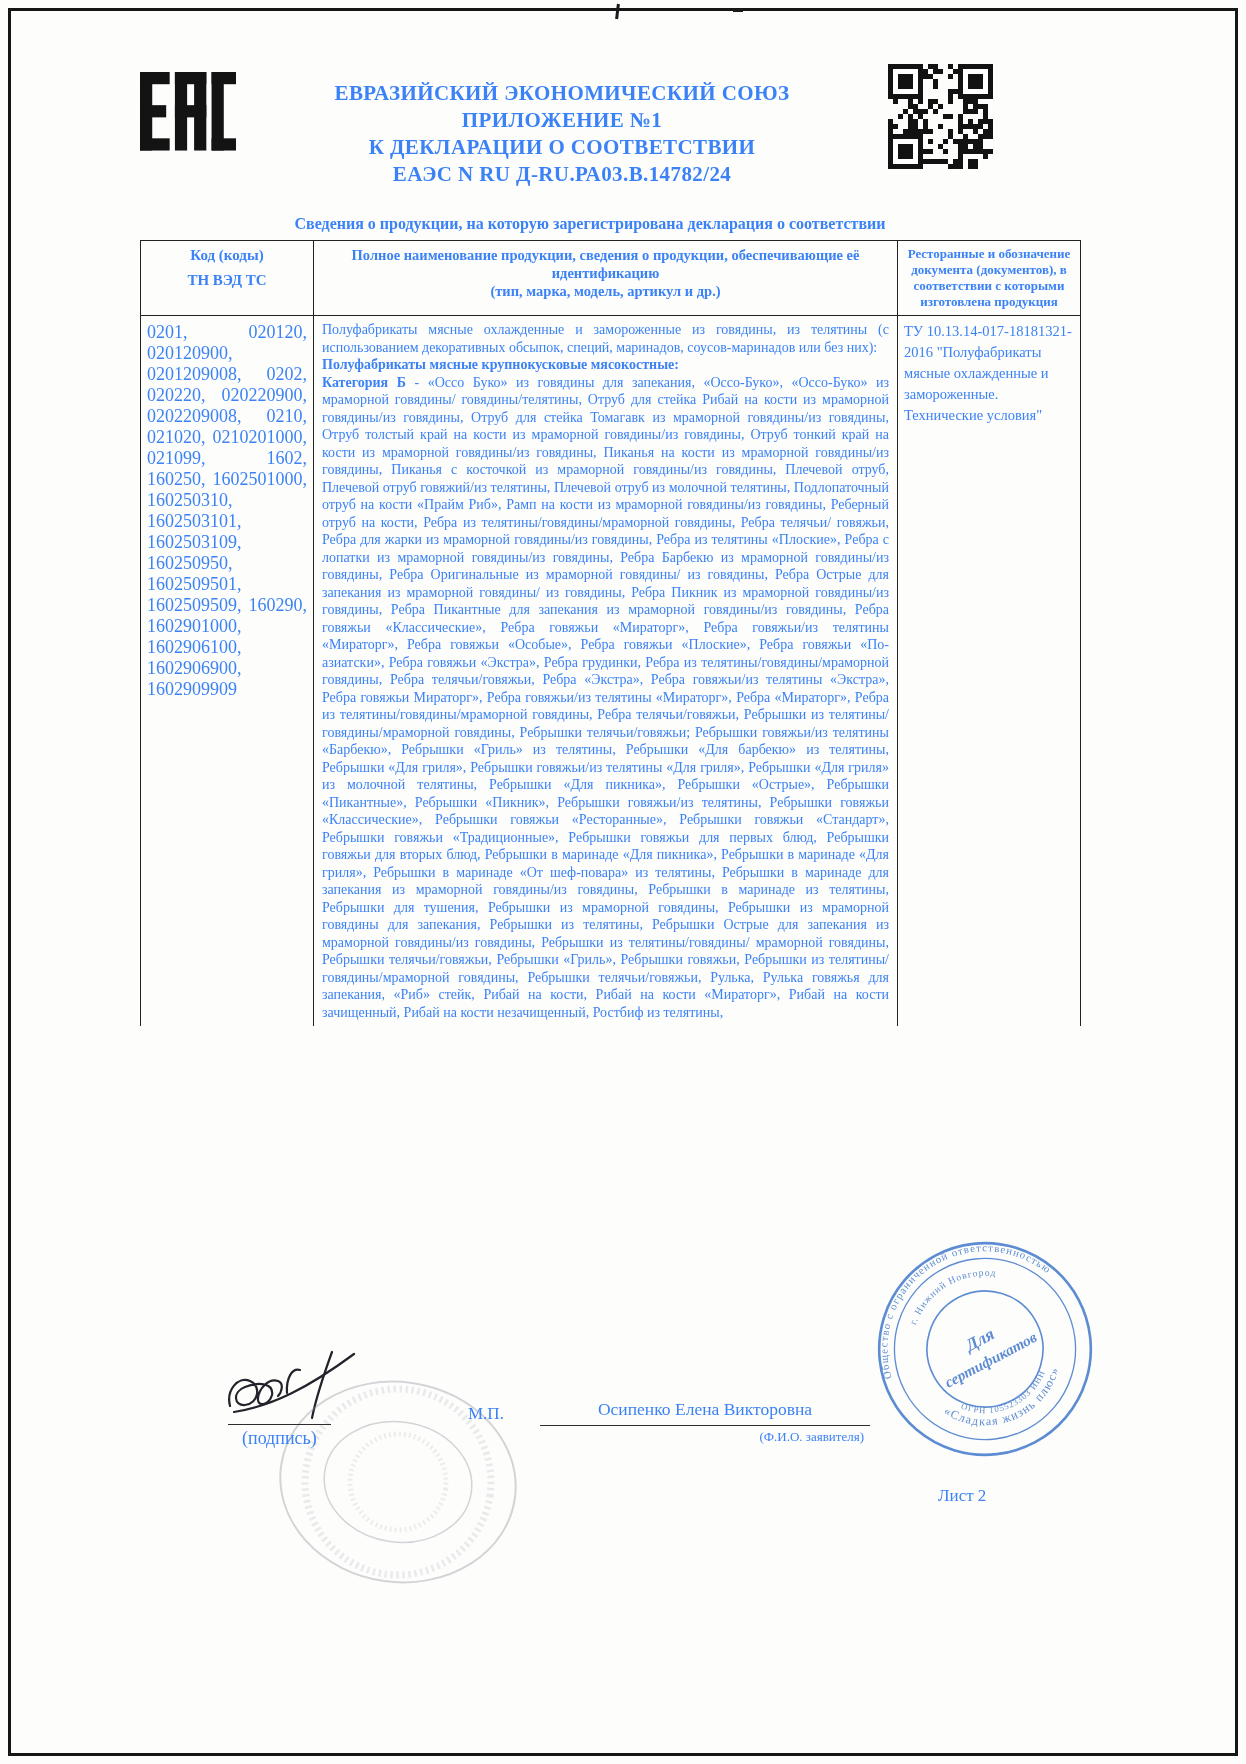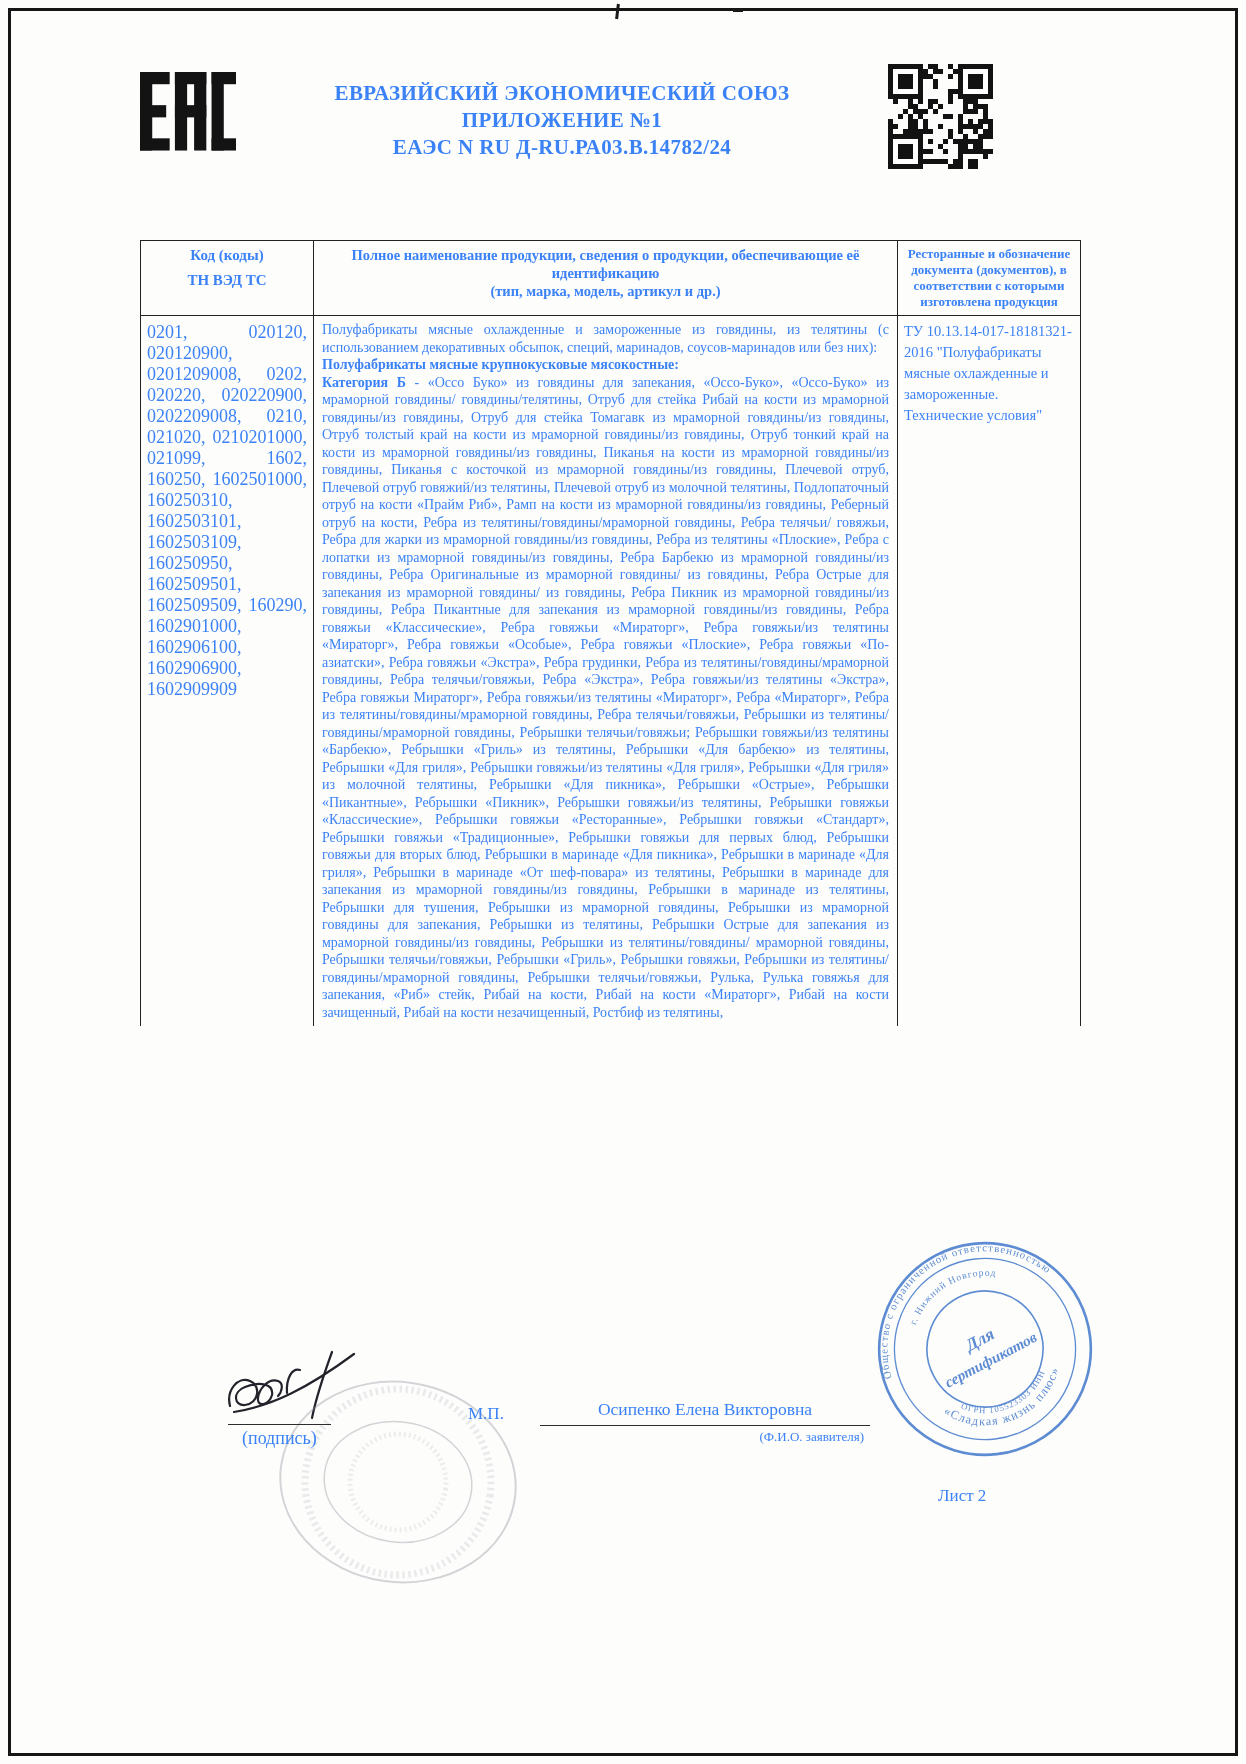--- a/index.html
+++ b/index.html
@@ -66,20 +66,21 @@
         <rect x="62" y="0" width="14" height="90"></rect>
           <rect x="40" y="38" width="36" height="14"></rect>
         <rect x="82" y="0" width="14" height="90"></rect>
           <rect x="82" y="0" width="28" height="14"></rect>
         <rect x="82" y="76" width="28" height="14"></rect>
       </g>
     </svg>
     <div class="titles">
       <div>ЕВРАЗИЙСКИЙ ЭКОНОМИЧЕСКИЙ СОЮЗ</div>
       <div>ПРИЛОЖЕНИЕ №1</div>
+      <div>К ДЕКЛАРАЦИИ О СООТВЕТСТВИИ</div>
       <div>ЕАЭС N RU Д-RU.РА03.В.14782/24</div>
     </div>
     <div class="qr-box"><svg xmlns="http://www.w3.org/2000/svg" width="105" height="105">
           <rect x="40" y="0" width="5" height="5" fill="#121212"></rect>
           <rect x="45" y="0" width="5" height="5" fill="#121212"></rect>
           <rect x="60" y="0" width="5" height="5" fill="#121212"></rect>
           <rect x="35" y="5" width="5" height="5" fill="#121212"></rect>
           <rect x="45" y="5" width="5" height="5" fill="#121212"></rect>
           <rect x="50" y="5" width="5" height="5" fill="#121212"></rect>
           <rect x="65" y="5" width="5" height="5" fill="#121212"></rect>
@@ -206,20 +207,21 @@
           <rect x="10" y="10" width="15" height="15" fill="#121212"></rect>
           <rect x="70" y="0" width="35" height="35" fill="#121212"></rect>
           <rect x="75" y="5" width="25" height="25" fill="#fff"></rect>
           <rect x="80" y="10" width="15" height="15" fill="#121212"></rect>
           <rect x="0" y="70" width="35" height="35" fill="#121212"></rect>
           <rect x="5" y="75" width="25" height="25" fill="#fff"></rect>
           <rect x="10" y="80" width="15" height="15" fill="#121212"></rect>
         </svg></div>
   </div>
 
+  <div class="subtitle">Сведения о продукции, на которую зарегистрирована декларация о соответствии</div>
 
   <table class="doc">
     <thead>
       <tr>
         <th class="th1">
           <div>Код (коды)</div>
           <div class="l2">ТН ВЭД ТС</div>
         </th>
         <th class="th2">
           <div>Полное наименование продукции, сведения о продукции, обеспечивающие её</div>

